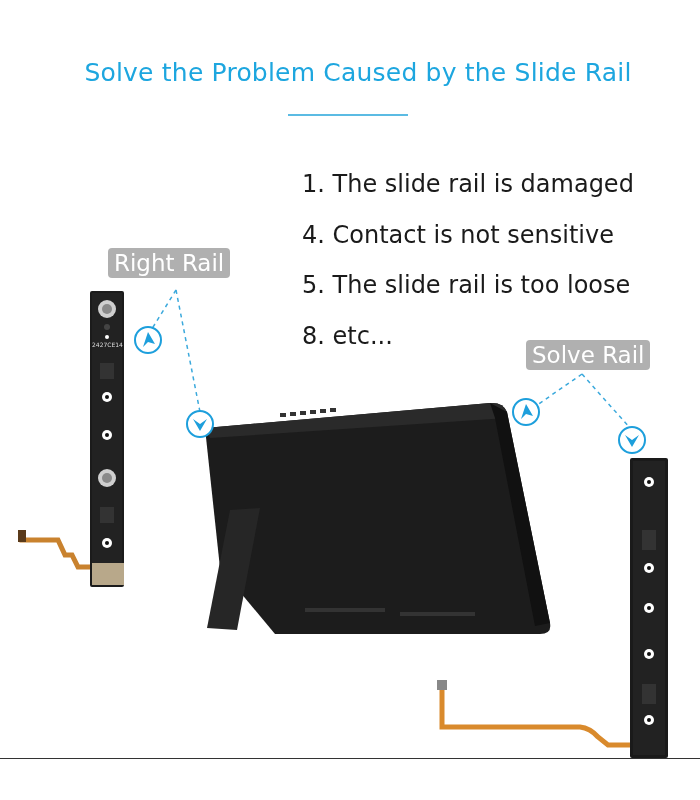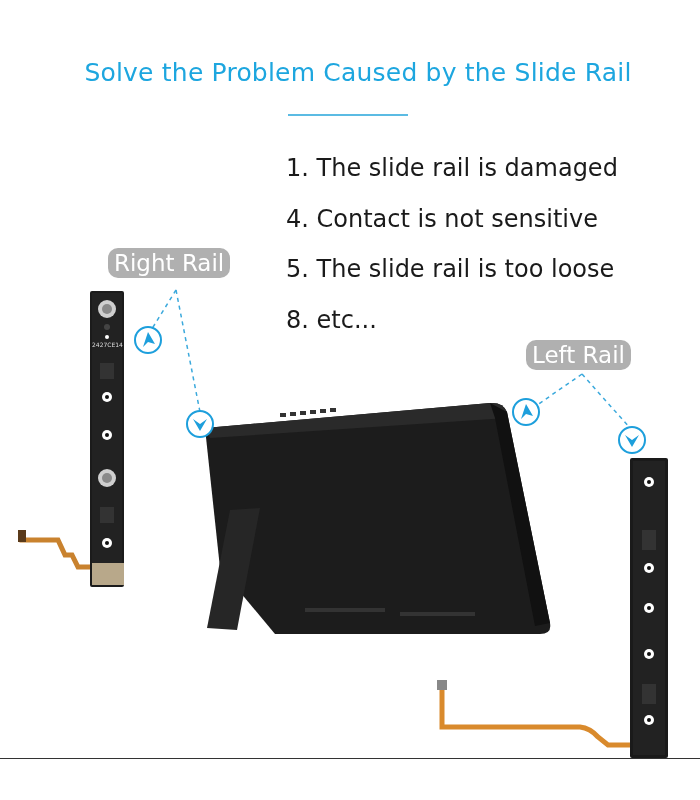--- a/index.html
+++ b/index.html
@@ -1,24 +1,24 @@
 <!DOCTYPE html>
 <html><head>
   <meta charset="utf-8">
   <style>
     html, body { margin:0; padding:0; }
     body { width:700px; height:800px; background:#ffffff; position:relative; overflow:hidden;
            font-family:"DejaVu Sans", sans-serif; }
     .title { position:absolute; left:8px; top:58px; width:700px; text-align:center;
              color:#1da6df; font-size:25px; letter-spacing:0.2px; font-family:"DejaVu Sans", sans-serif; }
     .divider { position:absolute; left:288px; top:114px; width:120px; height:2px; background:#5bbbe3; }
-    .issues { position:absolute; left:286px; top:148px; margin:0; padding:0; list-style:none; }
+    .issues { position:absolute; left:286px; top:148px; margin:16px; padding:0; list-style:none; }
     .issues li { font-size:24px; color:#1a1a1a; height:50.5px; line-height:40px; white-space:nowrap; }
     .tag { position:absolute; background:#b0b0b0; color:#ffffff; font-size:23px; padding:0 6px;
-           height:30px; line-height:30px; border-radius:10px; }
+           height:30px; line-height:30px; border-radius:4px; }
     .tag-right { left:108px; top:248px; }
     .tag-left { left:526px; top:340px; }
     .marker { position:absolute; width:28px; height:28px; border:2px solid #1d9fdc; border-radius:50%;
               background:#fff; box-sizing:border-box; }
     .marker svg { position:absolute; left:3px; top:3px; }
     svg.lines { position:absolute; left:0; top:0; }
     .bottom-line { position:absolute; left:0; top:758px; width:700px; height:1px; background:#333; }
   </style>
 </head>
 <body>
@@ -36,21 +36,21 @@
 <svg class="lines" width="700" height="800">
   <g stroke="#3ba9dc" stroke-width="1.5" stroke-dasharray="4,4" fill="none">
     <line x1="176" y1="290" x2="150" y2="332"></line>
     <line x1="176" y1="290" x2="200" y2="412"></line>
     <line x1="582" y1="374" x2="530" y2="410"></line>
     <line x1="582" y1="374" x2="630" y2="428"></line>
   </g>
 </svg>
 
 <div class="tag tag-right">Right Rail</div>
-<div class="tag tag-left">Left Rail</div>
+<div class="tag tag-left">Solve Rail</div>
 
 <svg style="position:absolute;left:0;top:285px" width="140" height="305">
 
   <path d="M22 250 L22 255 L58 255 L65 270 L72 270 L78 282 L96 282" stroke="#c9822e" stroke-width="5" fill="none"></path>
   <rect x="18" y="245" width="8" height="12" fill="#5a3a1a"></rect>
 
   <rect x="90" y="6" width="34" height="296" fill="#1b1b1b" rx="2"></rect>
   <rect x="92" y="8" width="30" height="292" fill="#222"></rect>
   <circle cx="107" cy="24" r="9" fill="#cfcfcf"></circle>
     <circle cx="107" cy="24" r="5" fill="#8a8a8a"></circle>

